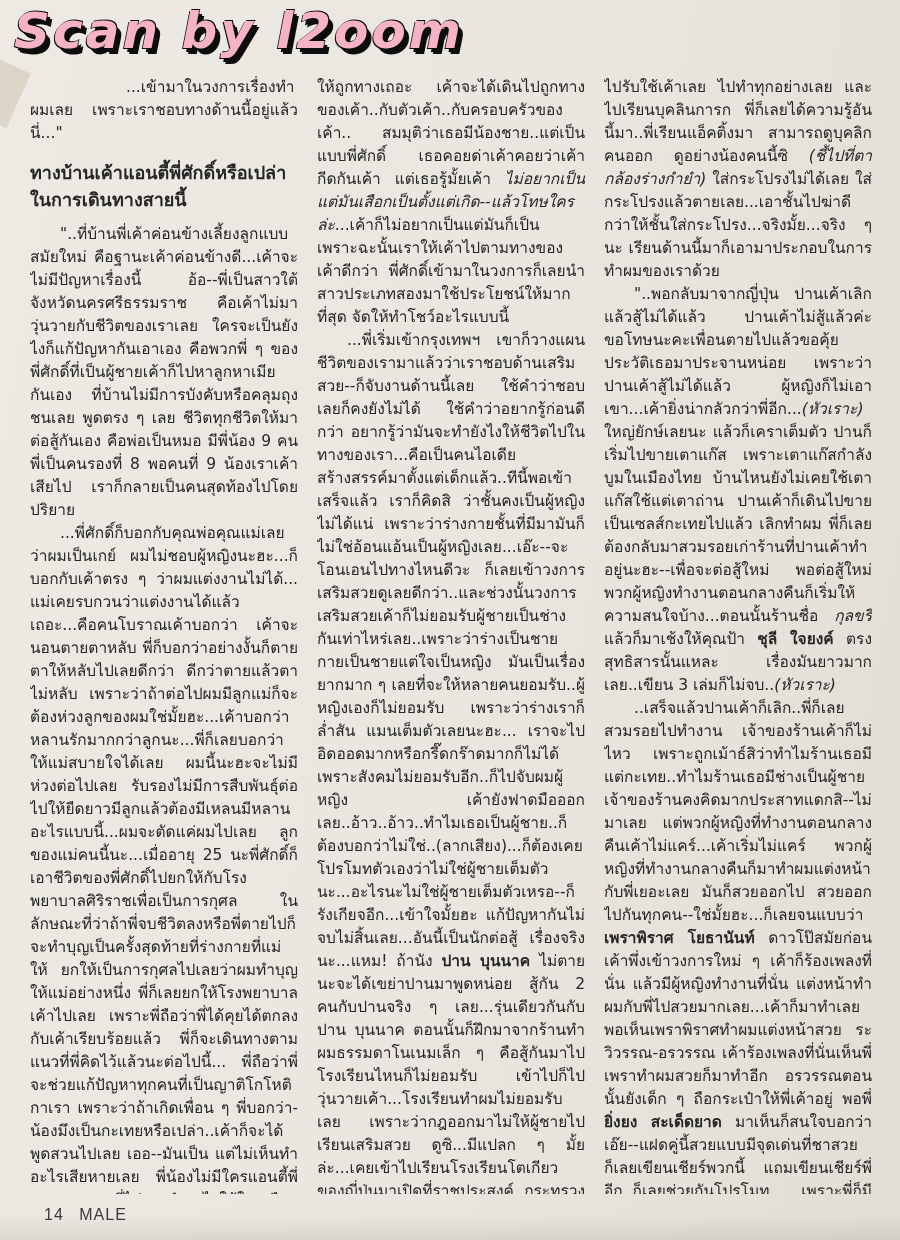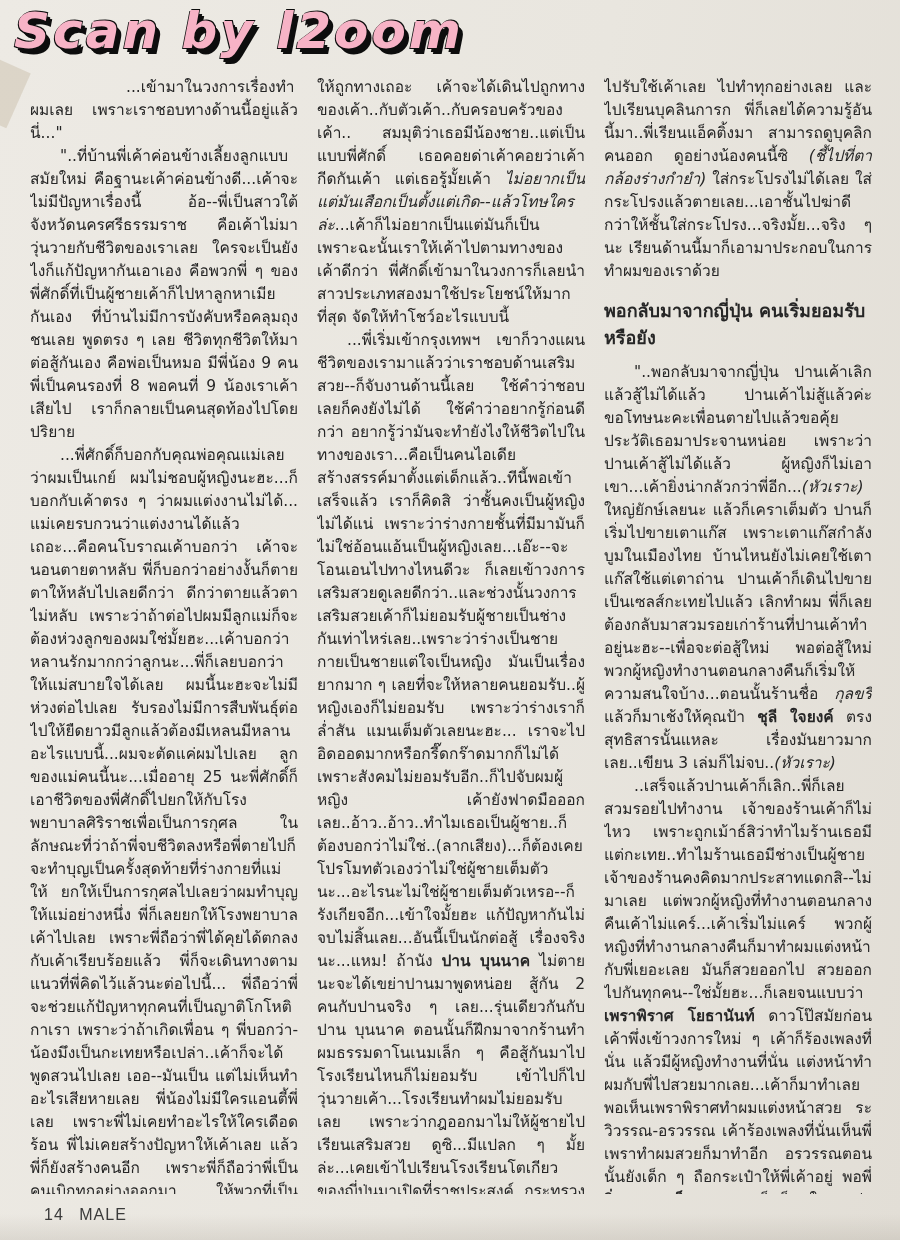--- a/index.html
+++ b/index.html
@@ -61,30 +61,30 @@
 <body>
 
 <div class="page">
   <div class="scan-mark-corner"></div>
 
   <div class="watermark">Scan by l2oom</div>
 
   <div class="columns" id="columns">
       <div class="col">
         <p class="intro"><span>...เข้ามาในวงการเรื่องทำผมเลย เพราะเราชอบทางด้านนี้อยู่แล้วนี่..."</span></p>
+        <h2><span>ทางบ้านเค้าแอนตี้พี่ศักดิ์หรือเปล่าในการเดินทางสายนี้</span></h2>
         <p class="indent"><span>"..ที่บ้านพี่เค้าค่อนข้างเลี้ยงลูกแบบสมัยใหม่ คือฐานะเค้าค่อนข้างดี...เค้าจะไม่มีปัญหาเรื่องนี้ อ้อ--พี่เป็นสาวใต้ จังหวัดนครศรีธรรมราช คือเค้าไม่มาวุ่นวายกับชีวิตของเราเลย ใครจะเป็นยังไงก็แก้ปัญหากันเอาเอง คือพวกพี่ ๆ ของพี่ศักดิ์ที่เป็นผู้ชายเค้าก็ไปหาลูกหาเมียกันเอง ที่บ้านไม่มีการบังคับหรือคลุมถุงชนเลย พูดตรง ๆ เลย ชีวิตทุกชีวิตให้มาต่อสู้กันเอง คือพ่อเป็นหมอ มีพี่น้อง 9 คน พี่เป็นคนรองที่ 8 พอคนที่ 9 น้องเราเค้าเสียไป เราก็กลายเป็นคนสุดท้องไปโดยปริยาย</span></p>
         <p class="indent"><span>...พี่ศักดิ์ก็บอกกับคุณพ่อคุณแม่เลยว่าผมเป็นเกย์ ผมไม่ชอบผู้หญิงนะฮะ...ก็บอกกับเค้าตรง ๆ ว่าผมแต่งงานไม่ได้... แม่เคยรบกวนว่าแต่งงานได้แล้ว เถอะ...คือคนโบราณเค้าบอกว่า เค้าจะนอนตายตาหลับ พี่ก็บอกว่าอย่างงั้นก็ตายตาให้หลับไปเลยดีกว่า ดีกว่าตายแล้วตาไม่หลับ เพราะว่าถ้าต่อไปผมมีลูกแม่ก็จะต้องห่วงลูกของผมใช่มั้ยฮะ...เค้าบอกว่าหลานรักมากกว่าลูกนะ...พี่ก็เลยบอกว่าให้แม่สบายใจได้เลย ผมนี้นะฮะจะไม่มีห่วงต่อไปเลย รับรองไม่มีการสืบพันธุ์ต่อไปให้ยืดยาวมีลูกแล้วต้องมีเหลนมีหลานอะไรแบบนี้...ผมจะตัดแค่ผมไปเลย ลูกของแม่คนนี้นะ...เมื่ออายุ 25 นะพี่ศักดิ์ก็เอาชีวิตของพี่ศักดิ์ไปยกให้กับโรงพยาบาลศิริราชเพื่อเป็นการกุศล ในลักษณะที่ว่าถ้าพี่จบชีวิตลงหรือพี่ตายไปก็จะทำบุญเป็นครั้งสุดท้ายที่ร่างกายที่แม่ให้ ยกให้เป็นการกุศลไปเลยว่าผมทำบุญให้แม่อย่างหนึ่ง พี่ก็เลยยกให้โรงพยาบาลเค้าไปเลย เพราะพี่ถือว่าพี่ได้คุยได้ตกลงกับเค้าเรียบร้อยแล้ว พี่ก็จะเดินทางตามแนวที่พี่คิดไว้แล้วนะต่อไปนี้... พี่ถือว่าพี่จะช่วยแก้ปัญหาทุกคนที่เป็นญาติโกโหติกาเรา เพราะว่าถ้าเกิดเพื่อน ๆ พี่บอกว่า-น้องมึงเป็นกะเทยหรือเปล่า..เค้าก็จะได้พูดสวนไปเลย เออ--มันเป็น แต่ไม่เห็นทำอะไรเสียหายเลย พี่น้องไม่มีใครแอนตี้พี่เลย เพราะพี่ไม่เคยทำอะไรให้ใครเดือดร้อน พี่ไม่เคยสร้างปัญหาให้เค้าเลย แล้วพี่ก็ยังสร้างคนอีก เพราะพี่ก็ถือว่าพี่เป็นคนเบิกทุกอย่างออกมา ให้พวกที่เป็นอย่างพี่ที่พ่อแม่ยังไม่ยอมเค้าหรือยังไม่เปิดทางให้เค้า..พี่ก็เป็นคนต่อสู้ ให้เค้าเข้าไป</span></p>
       </div>
       <div class="col">
         <p><span>ให้ถูกทางเถอะ เค้าจะได้เดินไปถูกทางของเค้า..กับตัวเค้า..กับครอบครัวของเค้า.. สมมุติว่าเธอมีน้องชาย..แต่เป็นแบบพี่ศักดิ์ เธอคอยด่าเค้าคอยว่าเค้ากีดกันเค้า แต่เธอรู้มั้ยเค้า </span><span style="font-style: italic;">ไม่อยากเป็นแต่มันเสือกเป็นตั้งแต่เกิด--แล้วโทษใครล่ะ</span><span>...เค้าก็ไม่อยากเป็นแต่มันก็เป็น เพราะฉะนั้นเราให้เค้าไปตามทางของเค้าดีกว่า พี่ศักดิ์เข้ามาในวงการก็เลยนำสาวประเภทสองมาใช้ประโยชน์ให้มากที่สุด จัดให้ทำโชว์อะไรแบบนี้</span></p>
         <p class="indent"><span>...พี่เริ่มเข้ากรุงเทพฯ เขาก็วางแผนชีวิตของเรามาแล้วว่าเราชอบด้านเสริมสวย--ก็จับงานด้านนี้เลย ใช้คำว่าชอบเลยก็คงยังไม่ได้ ใช้คำว่าอยากรู้ก่อนดีกว่า อยากรู้ว่ามันจะทำยังไงให้ชีวิตไปในทางของเรา...คือเป็นคนไอเดียสร้างสรรค์มาตั้งแต่เด็กแล้ว..ทีนี้พอเข้าเสร็จแล้ว เราก็คิดสิ ว่าชั้นคงเป็นผู้หญิงไม่ได้แน่ เพราะว่าร่างกายชั้นที่มีมามันก็ไม่ใช่อ้อนแอ้นเป็นผู้หญิงเลย...เอ๊ะ--จะโอนเอนไปทางไหนดีวะ ก็เลยเข้าวงการเสริมสวยดูเลยดีกว่า..และช่วงนั้นวงการเสริมสวยเค้าก็ไม่ยอมรับผู้ชายเป็นช่างกันเท่าไหร่เลย..เพราะว่าร่างเป็นชายกายเป็นชายแต่ใจเป็นหญิง มันเป็นเรื่องยากมาก ๆ เลยที่จะให้หลายคนยอมรับ..ผู้หญิงเองก็ไม่ยอมรับ เพราะว่าร่างเราก็ล่ำสัน แมนเต็มตัวเลยนะฮะ... เราจะไปอิดออดมากหรือกรี๊ดกร๊าดมากก็ไม่ได้เพราะสังคมไม่ยอมรับอีก..ก็ไปจับผมผู้หญิง เค้ายังฟาดมือออกเลย..อ้าว..อ้าว..ทำไมเธอเป็นผู้ชาย..ก็ต้องบอกว่าไม่ใช่..(ลากเสียง)...ก็ต้องเคยโปรโมทตัวเองว่าไม่ใช่ผู้ชายเต็มตัวนะ...อะไรนะไม่ใช่ผู้ชายเต็มตัวเหรอ--ก็รังเกียจอีก...เข้าใจมั้ยฮะ แก้ปัญหากันไม่จบไม่สิ้นเลย...อันนี้เป็นนักต่อสู้ เรื่องจริงนะ...แหม! ถ้านัง </span><span style="font-weight: bold;">ปาน บุนนาค</span><span> ไม่ตายนะจะได้เขย่าปานมาพูดหน่อย สู้กัน 2 คนกับปานจริง ๆ เลย...รุ่นเดียวกันกับปาน บุนนาค ตอนนั้นก็ฝึกมาจากร้านทำผมธรรมดาโนเนมเล็ก ๆ คือสู้กันมาไปโรงเรียนไหนก็ไม่ยอมรับ เข้าไปก็ไปวุ่นวายเค้า...โรงเรียนทำผมไม่ยอมรับเลย เพราะว่ากฎออกมาไม่ให้ผู้ชายไปเรียนเสริมสวย ดูซิ...มีแปลก ๆ มั้ยล่ะ...เคยเข้าไปเรียนโรงเรียนโตเกียวของญี่ปุ่นมาเปิดที่ราชประสงค์ กระทรวงมาตรวจ พี่ต้องหนีไปหลบซ่อนอยู่ในห้องน้ำเป็นชั่วโมง ๆ เลย เพื่อที่ไม่ให้เค้าเจอเรานะ เออ--จนอาจารย์ญี่ปุ่นคนหนึ่ง เค้าสงสารพี่ พาพี่ไปอยู่ญี่ปุ่นเลย 4 ปี..ไปอยู่ญี่ปุ่นก็</span></p>
       </div>
       <div class="col">
         <p><span>ไปรับใช้เค้าเลย ไปทำทุกอย่างเลย และไปเรียนบุคลินการก พี่ก็เลยได้ความรู้อันนี้มา..พี่เรียนแอ็คติ้งมา สามารถดูบุคลิกคนออก ดูอย่างน้องคนนี้ซิ </span><span style="font-style: italic;">(ชี้ไปที่ตากล้องร่างกำยำ)</span><span> ใส่กระโปรงไม่ได้เลย ใส่กระโปรงแล้วตายเลย...เอาชั้นไปฆ่าดีกว่าให้ชั้นใส่กระโปรง...จริงมั้ย...จริง ๆ นะ เรียนด้านนี้มาก็เอามาประกอบในการทำผมของเราด้วย</span></p>
-        <h2><span>พอกลับมาจากญี่ปุ่น คนเริ่มยอมรับหรือยัง</span></h2>
         <p class="indent"><span>"..พอกลับมาจากญี่ปุ่น ปานเค้าเลิกแล้วสู้ไม่ได้แล้ว ปานเค้าไม่สู้แล้วค่ะ ขอโทษนะคะเพื่อนตายไปแล้วขอคุ้ยประวัติเธอมาประจานหน่อย เพราะว่าปานเค้าสู้ไม่ได้แล้ว ผู้หญิงก็ไม่เอาเขา...เค้ายิ่งน่ากลัวกว่าพี่อีก...</span><span style="font-style: italic;">(หัวเราะ)</span><span> ใหญ่ยักษ์เลยนะ แล้วก็เคราเต็มตัว ปานก็เริ่มไปขายเตาแก๊ส เพราะเตาแก๊สกำลังบูมในเมืองไทย บ้านไหนยังไม่เคยใช้เตาแก๊สใช้แต่เตาถ่าน ปานเค้าก็เดินไปขาย เป็นเซลส์กะเทยไปแล้ว เลิกทำผม พี่ก็เลยต้องกลับมาสวมรอยเก่าร้านที่ปานเค้าทำอยู่นะฮะ--เพื่อจะต่อสู้ใหม่ พอต่อสู้ใหม่พวกผู้หญิงทำงานตอนกลางคืนก็เริ่มให้ความสนใจบ้าง...ตอนนั้นร้านชื่อ </span><span style="font-style: italic;">กุลขรี</span><span> แล้วก็มาเช้งให้คุณป้า </span><span style="font-weight: bold;">ชุลี ใจยงค์</span><span> ตรงสุทธิสารนั้นแหละ เรื่องมันยาวมากเลย..เขียน 3 เล่มก็ไม่จบ..</span><span style="font-style: italic;">(หัวเราะ)</span></p>
         <p class="indent"><span>..เสร็จแล้วปานเค้าก็เลิก..พี่ก็เลยสวมรอยไปทำงาน เจ้าของร้านเค้าก็ไม่ไหว เพราะถูกเม้าธ์สิว่าทำไมร้านเธอมีแต่กะเทย..ทำไมร้านเธอมีช่างเป็นผู้ชาย เจ้าของร้านคงคิดมากประสาทแดกสิ--ไม่มาเลย แต่พวกผู้หญิงที่ทำงานตอนกลางคืนเค้าไม่แคร์...เค้าเริ่มไม่แคร์ พวกผู้หญิงที่ทำงานกลางคืนก็มาทำผมแต่งหน้ากับพี่เยอะเลย มันก็สวยออกไป สวยออกไปกันทุกคน--ใช่มั้ยฮะ...ก็เลยจนแบบว่า </span><span style="font-weight: bold;">เพราพิราศ โยธานันท์</span><span> ดาวโป๊สมัยก่อน เค้าพึ่งเข้าวงการใหม่ ๆ เค้าก็ร้องเพลงที่นั่น แล้วมีผู้หญิงทำงานที่นั่น แต่งหน้าทำผมกับพี่ไปสวยมากเลย...เค้าก็มาทำเลย พอเห็นเพราพิราศทำผมแต่งหน้าสวย ระวิวรรณ-อรวรรณ เค้าร้องเพลงที่นั่นเห็นพี่เพราทำผมสวยก็มาทำอีก อรวรรณตอนนั้นยังเด็ก ๆ ถือกระเป๋าให้พี่เค้าอยู่ พอพี่ </span><span style="font-weight: bold;">ยิ่งยง สะเด็ดยาด</span><span> มาเห็นก็สนใจบอกว่า เอ๊ย--แฝดคู่นี้สวยแบบมีจุดเด่นที่ชาสวย ก็เลยเขียนเชียร์พวกนี้ แถมเขียนเชียร์พี่อีก..ก็เลยช่วยกันโปรโมท เพราะพี่ก็มีส่วนเกี่ยวพัน</span></p>
       </div>
     </div>
 
   <div class="footer">
     <span>14</span>
     <span>MALE</span>
   </div>
 

